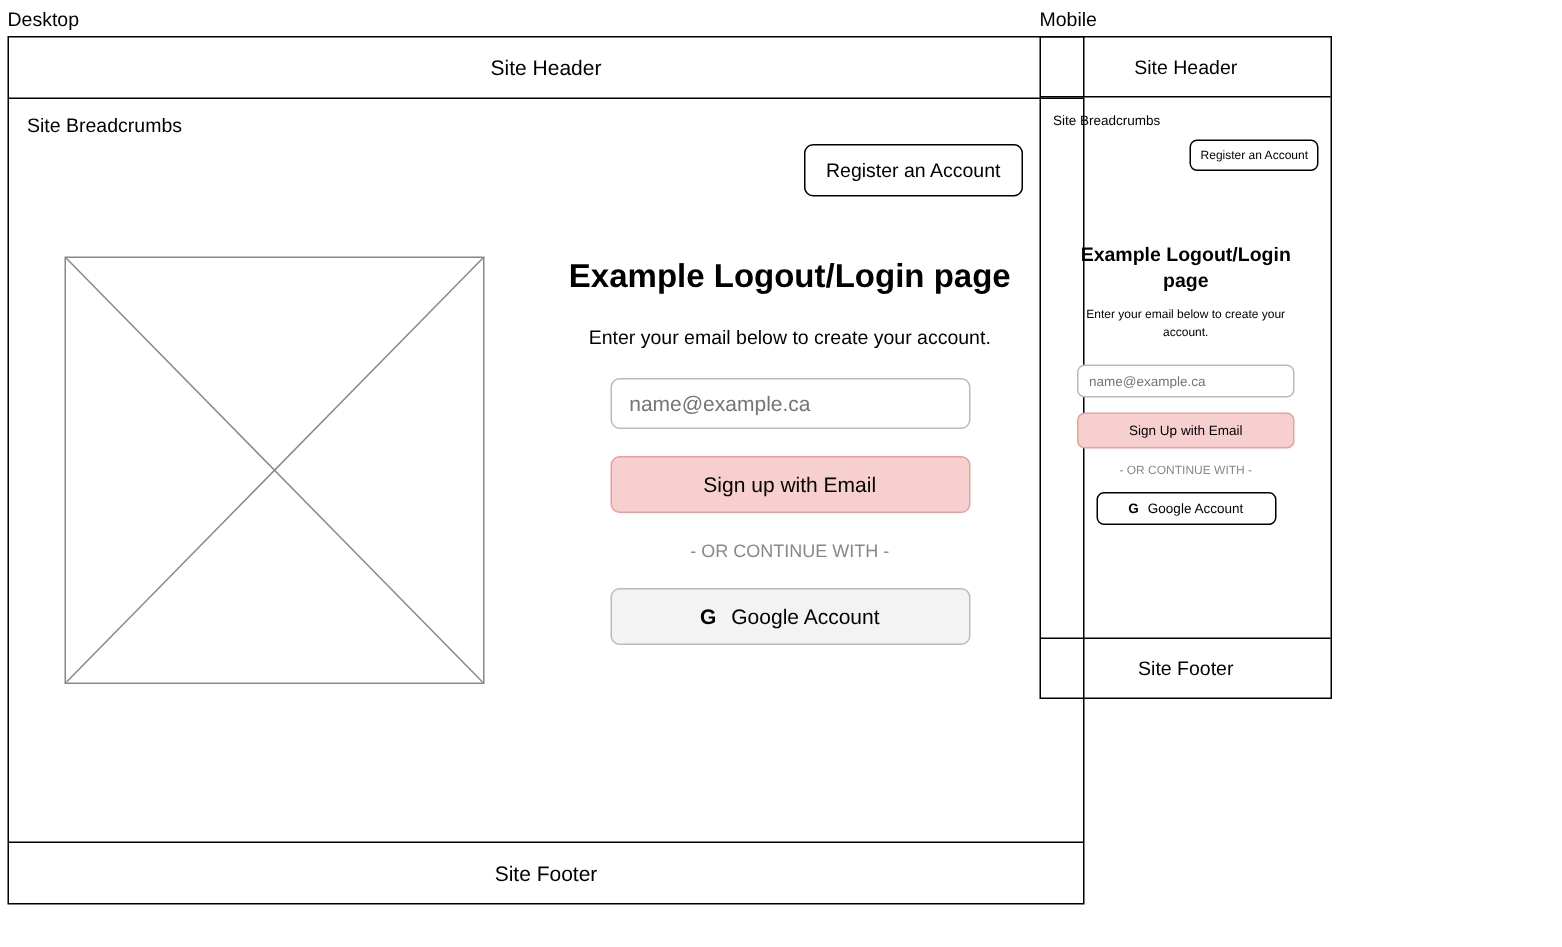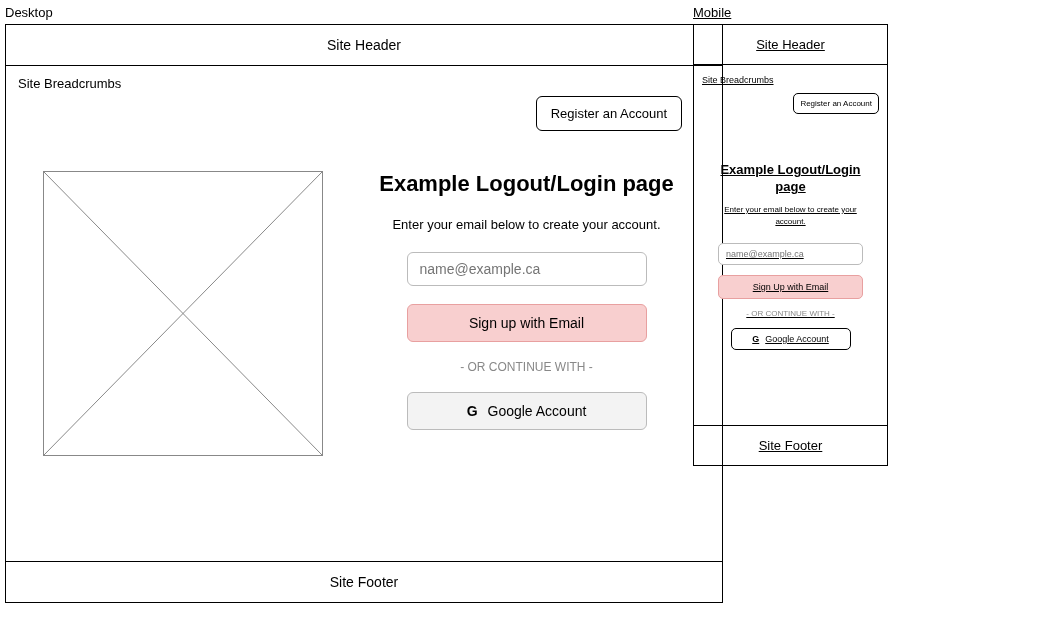--- a/index.html
+++ b/index.html
@@ -127,21 +127,20 @@
       margin: 0 auto;
     }
     .google-btn .g {
       font-weight: bold;
       margin-right: 10px;
     }
 
     
     .mobile-frame {
       width: 195px;
-      text-decoration: underline;
     }
     .mobile-window {
       border: 1px solid #000;
       width: 195px;
     }
     .m-header, .m-footer {
       text-align: center;
       padding: 12px 0;
       font-size: 13px;
     }

